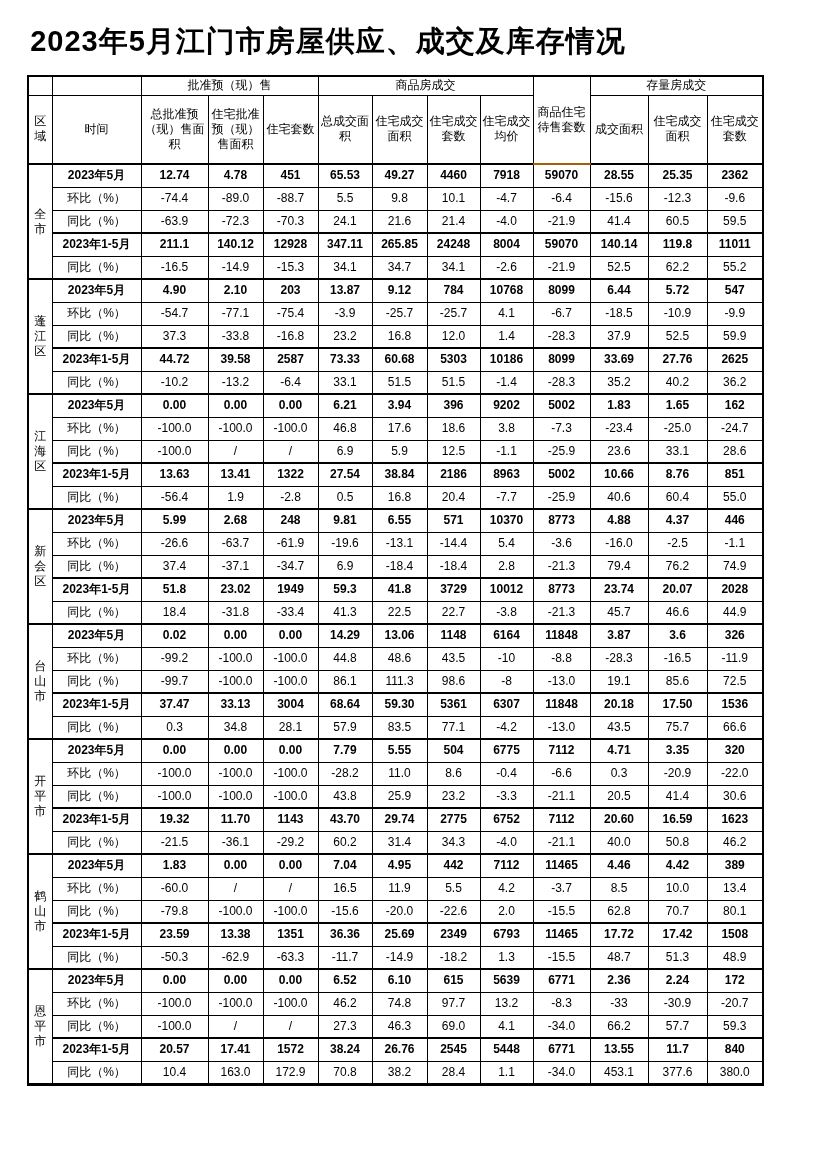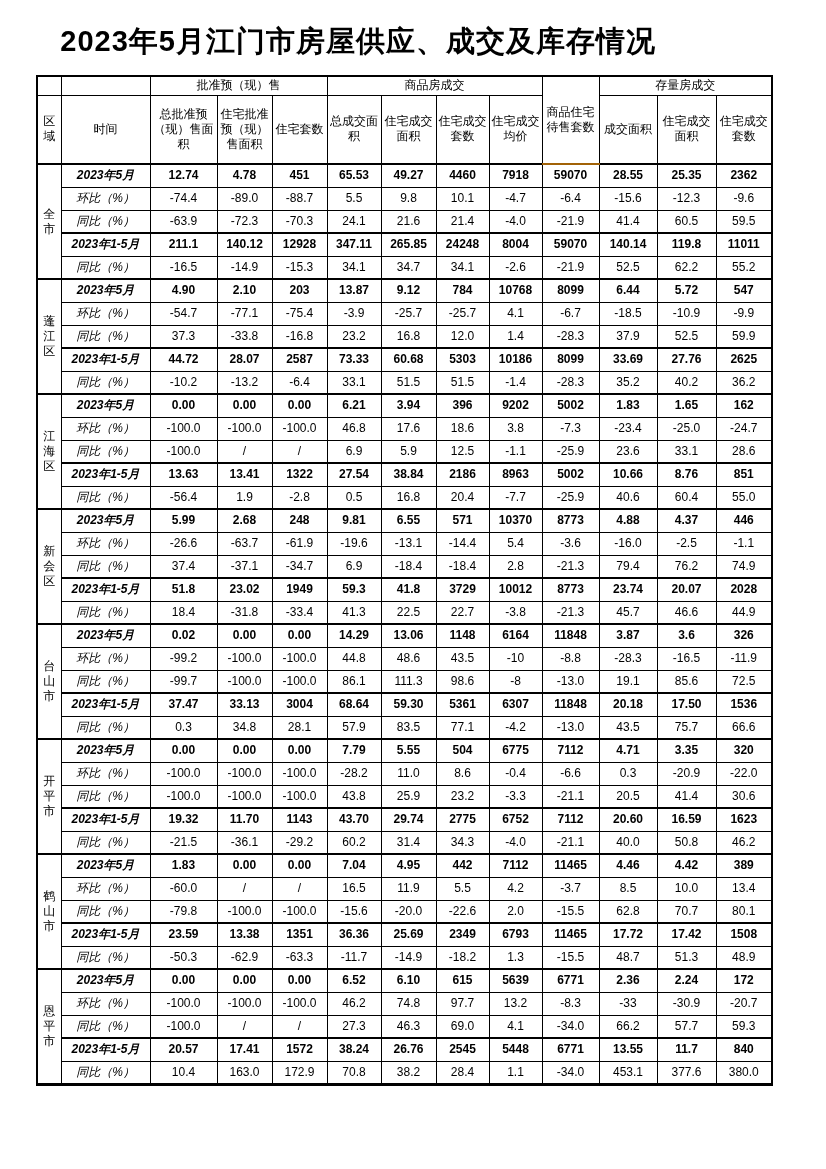--- a/index.html
+++ b/index.html
@@ -7,26 +7,26 @@
     width:826px; height:1169px;
     font-family:"Liberation Sans", sans-serif;
     color:#000;
     position:relative;
     -webkit-font-smoothing:antialiased;
   }
   .page { position:relative; width:826px; height:1169px; overflow:hidden; }
 
   .doc-title {
     position:absolute; top:22px; left:0; width:656px;
-    margin:0; text-align:right;
+    margin:0; text-align:center;
     font-size:29px; font-weight:bold; letter-spacing:1px;
   }
 
   table.stats {
-    position:absolute; left:36px; top:75px;
+    position:absolute; left:27px; top:75px;
     width:735px;
     border-collapse:collapse;
     table-layout:fixed;
     border:2px solid #000;
     border-bottom-width:3px;
   }
   .stats th, .stats td {
     border:1px solid #000;
     text-align:center;
     vertical-align:middle;
@@ -49,21 +49,21 @@
   tbody tr.period-row td  { border-top:2px solid #000; }
 
   tbody tr.bold-row td { font-weight:bold; }
 
   .region-cell {
     font-weight:bold;
     font-size:13px;
     padding:0 2px;
     line-height:1.3;
   }
-  .time-cell { font-size:12px;font-style:italic; }
+  .time-cell { font-size:12px; }
 </style>
 </head>
 <body>
 
 <div class="page">
 
   <h1 class="doc-title">2023年5月江门市房屋供应、成交及库存情况</h1>
 
   <table class="stats">
     <colgroup>
@@ -216,21 +216,21 @@
           <td>12.0</td>
           <td>1.4</td>
           <td>-28.3</td>
           <td>37.9</td>
           <td>52.5</td>
           <td>59.9</td>
         </tr>
         <tr class="period-row bold-row">
           <td class="time-cell">2023年1-5月</td>
           <td>44.72</td>
-          <td>28.07</td>
+          <td>39.58</td>
           <td>2587</td>
           <td>73.33</td>
           <td>60.68</td>
           <td>5303</td>
           <td>10186</td>
           <td>8099</td>
           <td>33.69</td>
           <td>27.76</td>
           <td>2625</td>
         </tr>

